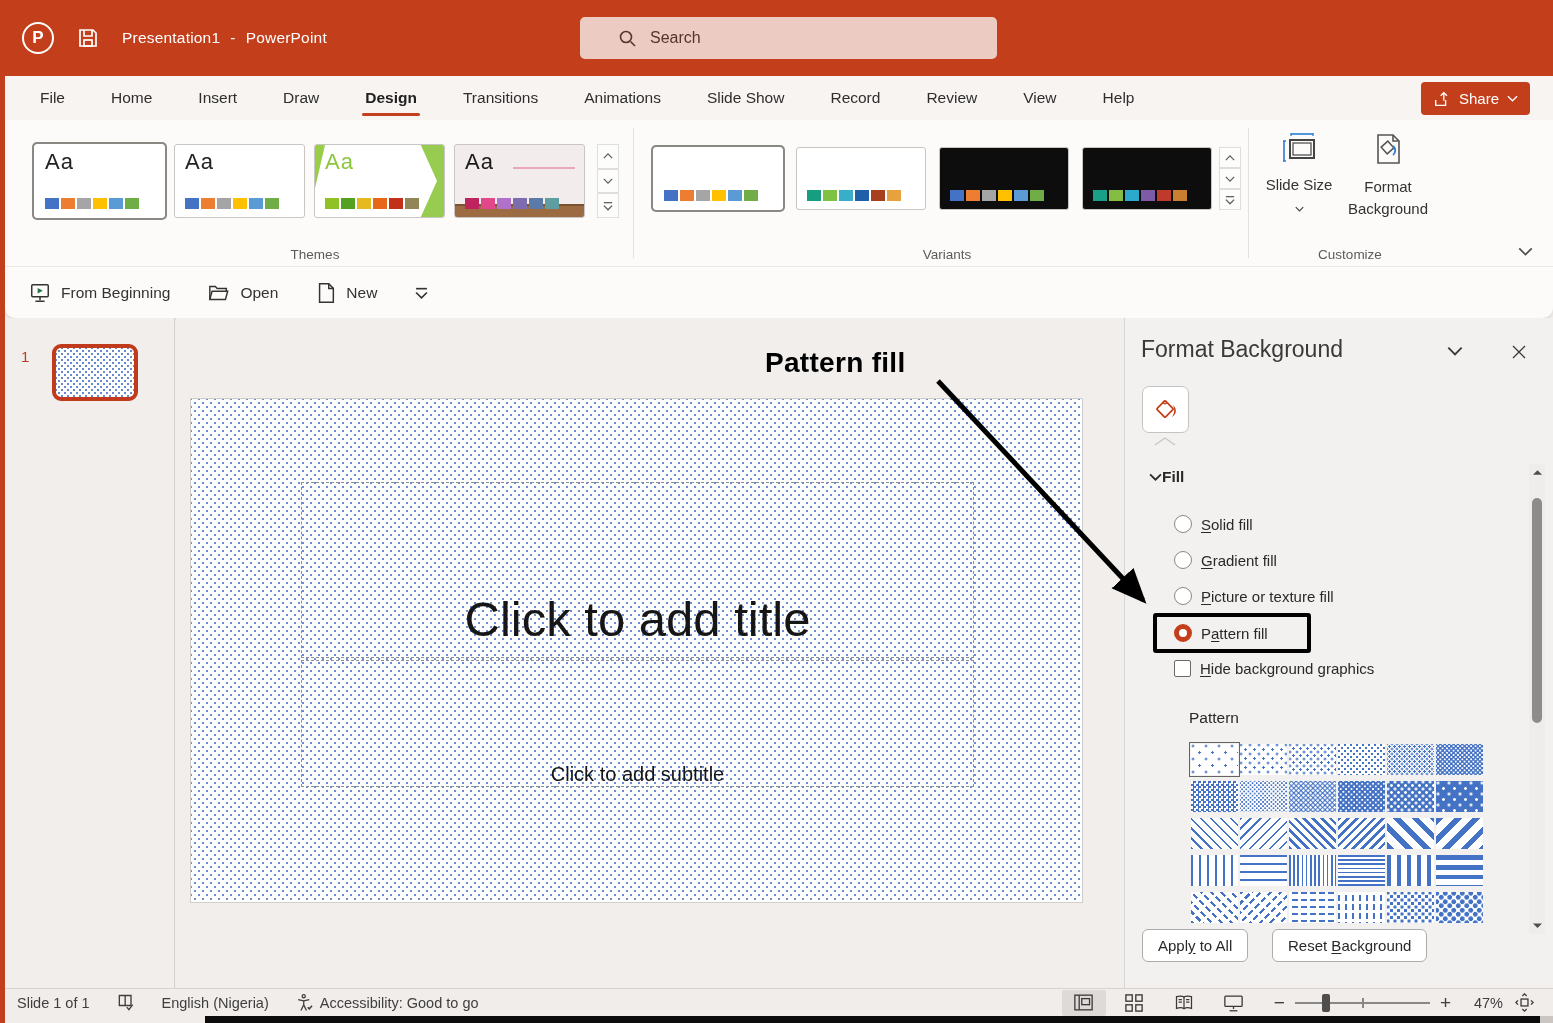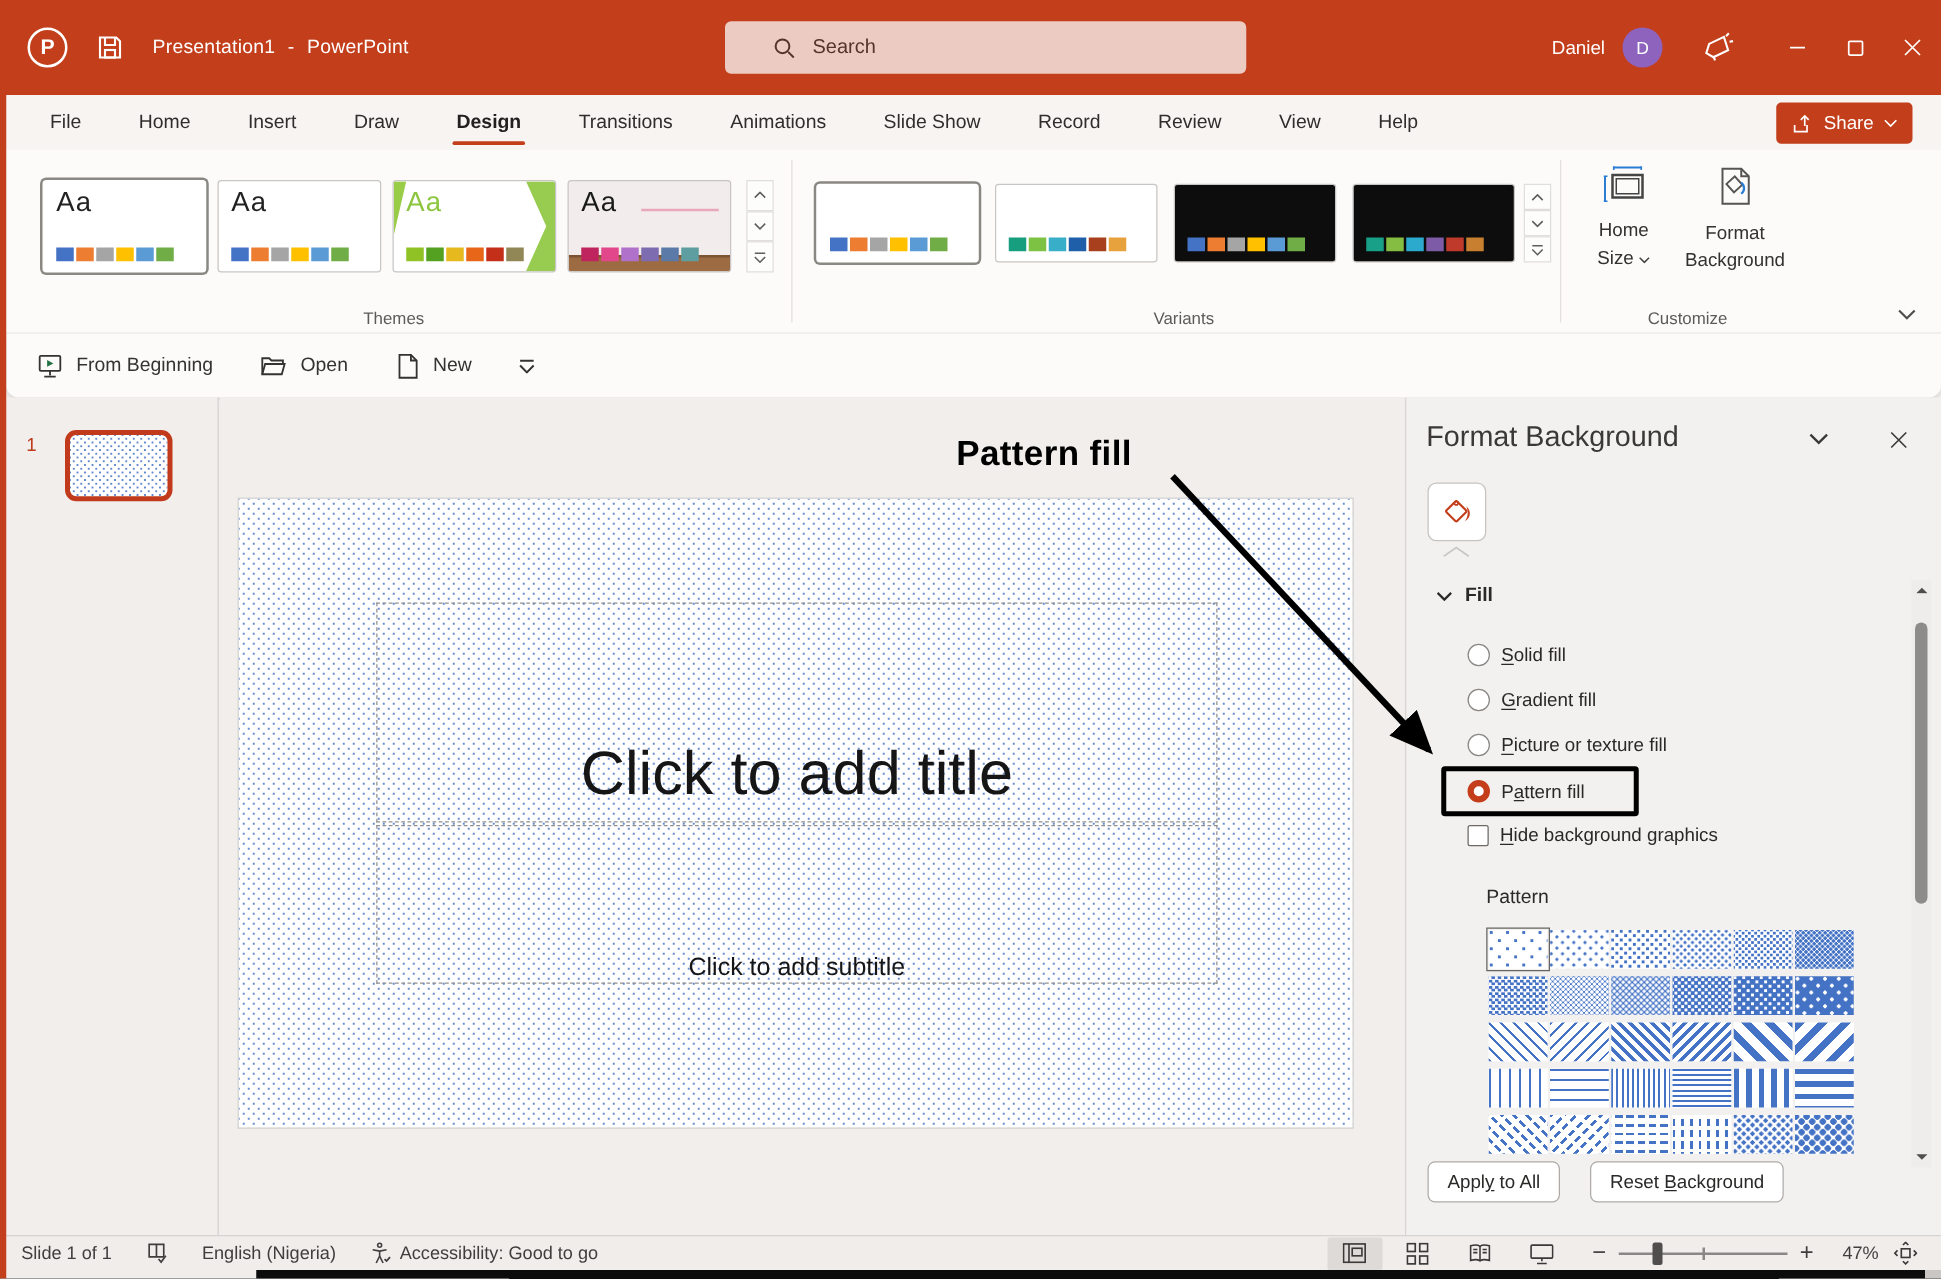--- a/index.html
+++ b/index.html
@@ -102,21 +102,21 @@
   
   .panel { position:absolute; left:1124px; top:318px; width:429px; height:670px; background:#f3f1ef;
            border-left:1px solid #d8d5d3; }
   .panel-title { position:absolute; left:16px; top:18px; font-size:23px; color:#3a3938; }
   .panel-chevron { position:absolute; left:322px; top:28px; color:#3a3938; cursor:pointer; }
   .panel-close { position:absolute; left:386px; top:26px; color:#3a3938; cursor:pointer; font-size:20px; }
   .bucket-btn { position:absolute; left:17px; top:68px; width:47px; height:47px; background:#fff;
                 border:1px solid #c6c4c2; border-radius:7px; display:flex; align-items:center;
                 justify-content:center; cursor:pointer; }
   .bucket-caret { position:absolute; left:28px; top:118px; color:#c9c7c5; }
-  .fill-header { position:absolute; left:24px; top:150px; display:flex; align-items:center; gap:10px;
+  .fill-header { position:absolute; left:24px; top:150px; display:flex; align-items:center; 
                  font-size:15.5px; font-weight:bold; color:#2a2928; cursor:pointer; }
   .fill-row { position:absolute; left:49px; display:flex; align-items:center; gap:9px;
               font-size:15px; color:#2a2928; cursor:pointer; }
   .radio { width:18px; height:18px; border-radius:50%; border:1.5px solid #8a8886; background:#fff; flex:none; }
   .radio.checked { border:5px solid #C43E1C; }
   .checkbox { width:17px; height:17px; border:1.5px solid #6b6966; border-radius:2px; background:#fff; flex:none; }
   .pattern-label { position:absolute; left:64px; top:391px; font-size:15.5px; color:#2a2928; }
   .pattern-grid { position:absolute; left:66px; top:426px; display:grid;
                   grid-template-columns:repeat(6,47px); gap:6px 2px; }
   .swatch { width:47px; height:31px; background-color:#fff; cursor:pointer; }
@@ -211,47 +211,20 @@
     </div>
     <div class="searchbox">
       <span>
         <svg width="18" height="18" viewBox="0 0 18 18" fill="none" stroke="#53352a" stroke-width="1.6">
           <circle cx="8" cy="8" r="5.5"></circle>
             <path d="M12.5 12.5L17 17"></path>
         </svg>
       </span>
       <span>Search</span>
     </div>
-    <div class="tb-right">
-      <span class="username">Daniel</span>
-      <span class="avatar" id="avatar" style="background: rgb(142, 99, 190);">D</span>
-      <span class="megaphone icon-btn">
-        <svg width="27" height="27" viewBox="0 0 24 24" fill="none" stroke="#fff" stroke-width="1.5">
-          <path d="M4.5 15.5l2-6.5L17 4l3 9.5-10.5 5z"></path>
-            <path d="M9.5 17.5l1.2 3.2"></path>
-          <path d="M18.5 3.5l2-2"></path>
-            <path d="M21 7.5l2.5-.5"></path>
-        </svg>
-      </span>
-      <span class="wbtn">
-        <svg width="16" height="16" viewBox="0 0 16 16" stroke="#fff" stroke-width="1.4">
-            <path d="M2 8h12"></path>
-          </svg>
-      </span>
-      <span class="wbtn">
-        <svg width="15" height="15" viewBox="0 0 15 15" fill="none" stroke="#fff" stroke-width="1.4">
-            <rect x="2" y="2" width="11" height="11" rx="1"></rect>
-          </svg>
-      </span>
-      <span class="wbtn">
-        <svg width="16" height="16" viewBox="0 0 16 16" stroke="#fff" stroke-width="1.4">
-            <path d="M2 2l12 12M14 2L2 14"></path>
-          </svg>
-      </span>
-    </div>
   </div>
 
   <div class="tabrow">
     <nav id="tabs">
         <div class="tab">File</div>
         <div class="tab">Home</div>
         <div class="tab">Insert</div>
         <div class="tab">Draw</div>
         <div class="tab active">Design</div>
         <div class="tab">Transitions</div>
@@ -414,21 +387,21 @@
 
     <div class="bigbtn" style="left:1258px; width:72px;">
       <svg width="34" height="32" viewBox="0 0 34 32" fill="none">
         <path d="M9 2h22" stroke="#2b7cd3" stroke-width="1.6"></path>
           <path d="M9 1v3M31 1v3" stroke="#2b7cd3" stroke-width="1.3"></path>
         <path d="M2 9v20" stroke="#2b7cd3" stroke-width="1.6"></path>
           <path d="M1 9h3M1 29h3" stroke="#2b7cd3" stroke-width="1.3"></path>
         <rect x="8" y="8" width="24" height="18" stroke="#444" stroke-width="2"></rect>
         <rect x="11" y="11" width="18" height="12" stroke="#444" stroke-width="1.2"></rect>
       </svg>
-      <span><span>Home Size</span> <svg style="display:inline" width="9" height="6" viewBox="0 0 12 7" fill="none" stroke="#444" stroke-width="1.6">
+      <span><span>Slide Size</span> <svg style="display:inline" width="9" height="6" viewBox="0 0 12 7" fill="none" stroke="#444" stroke-width="1.6">
             <path d="M1 1l5 5 5-5"></path>
           </svg></span>
     </div>
     <div class="bigbtn" style="left:1332px; width:102px;">
       <svg width="34" height="34" viewBox="0 0 34 34" fill="none">
         <path d="M7 3h15l6 6v22H7z" stroke="#555" stroke-width="1.6"></path>
         <path d="M22 3v6h6" stroke="#555" stroke-width="1.6"></path>
         <rect x="12" y="11" width="9" height="9" transform="rotate(-42 16.5 15.5)" stroke="#555" stroke-width="1.5"></rect>
         <path d="M22 14c3 2.5 3 6.5 0 9" stroke="#2b7cd3" stroke-width="1.8"></path>
       </svg>

